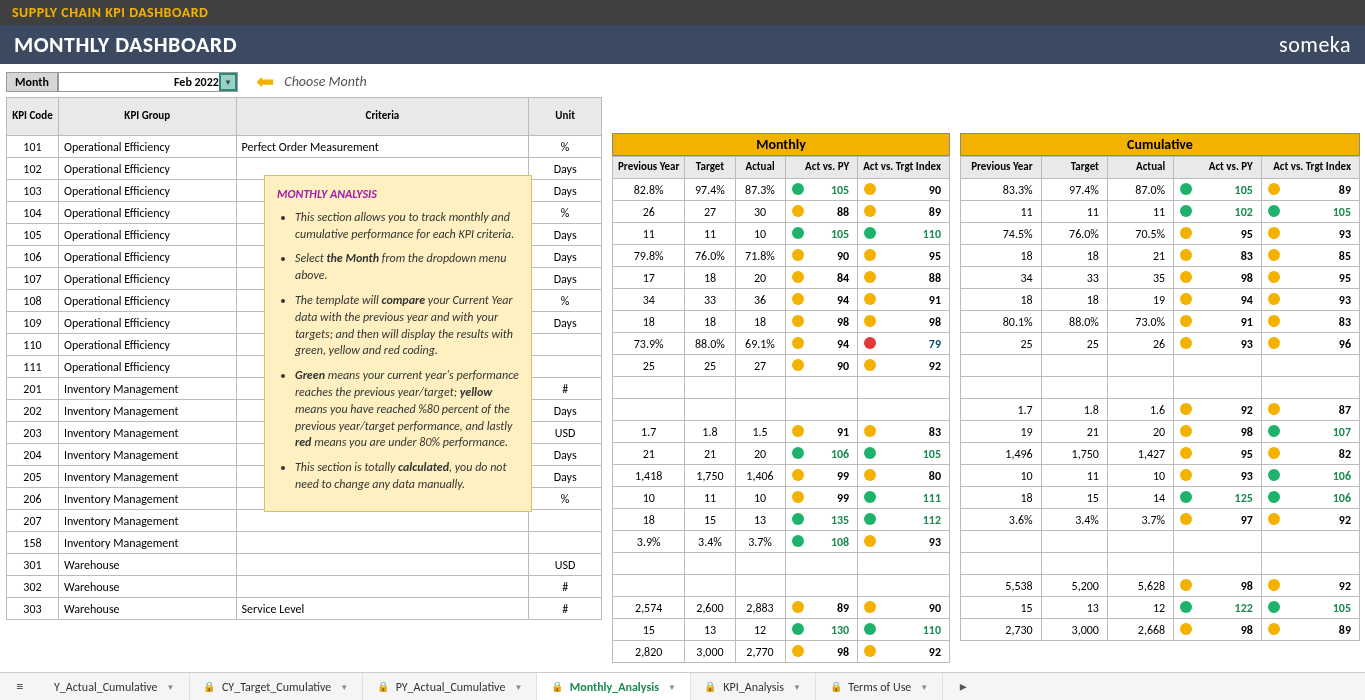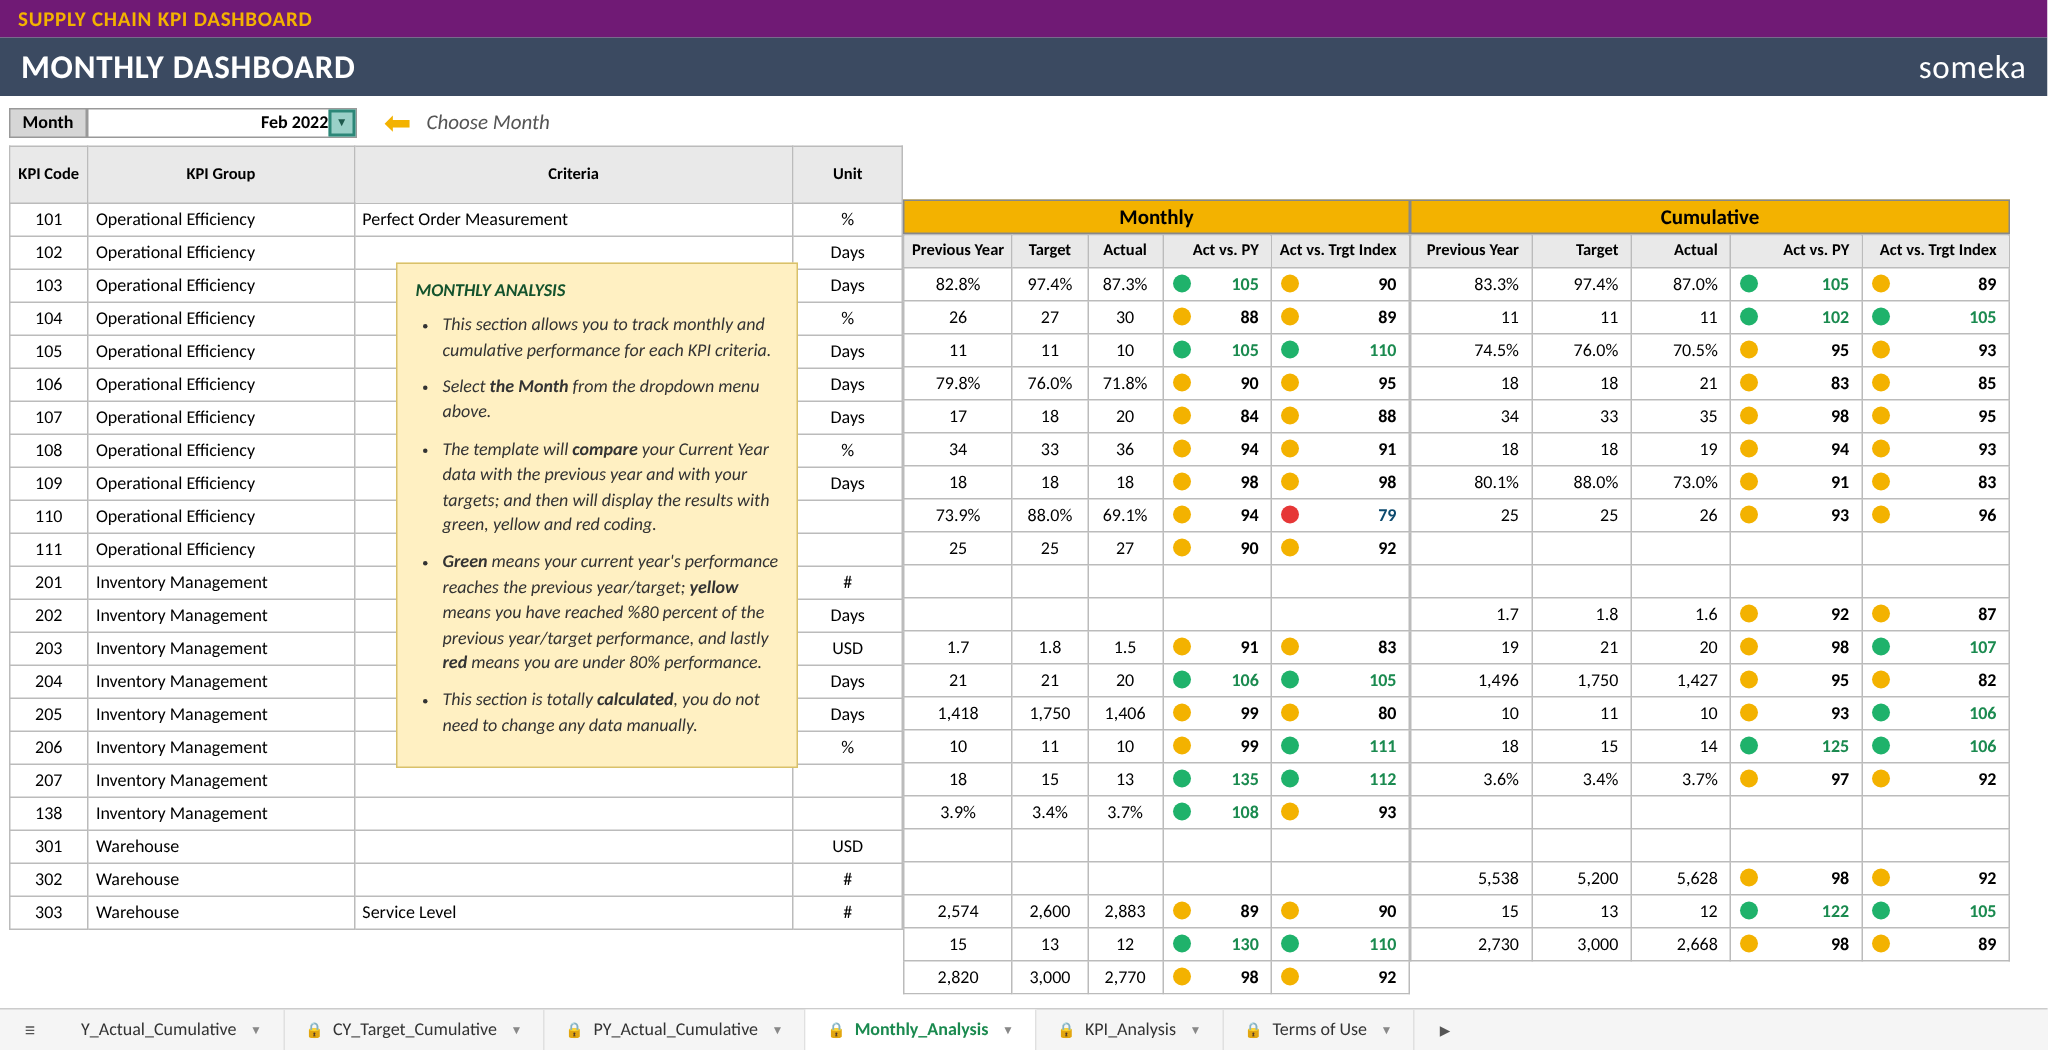--- a/index.html
+++ b/index.html
@@ -1,28 +1,28 @@
 <!DOCTYPE html>
 <html><head>
 <meta charset="utf-8">
 <style>
   * { box-sizing: border-box; margin: 0; padding: 0; }
   body { font-family: Calibri, Arial, sans-serif; font-size: 12px; background: #fff; width: 1365px; overflow: hidden; }
-  .top-title { background: #701a75; color: #f3b200; font-weight: bold; font-size: 14px; padding: 4px 12px; letter-spacing: .5px; }
+  .top-title { background: #404040; color: #f3b200; font-weight: bold; font-size: 14px; padding: 4px 12px; letter-spacing: .5px; }
   .sub-header { background: #3b4a61; display: flex; justify-content: space-between; align-items: center; padding: 6px 14px; }
   .sub-header h1 { color: #fff; font-size: 22px; font-weight: bold; letter-spacing: .5px; }
   .brand { color: #fff; font-size: 22px; font-weight: 300; letter-spacing: .5px; }
   .controls-row { display: flex; align-items: center; gap: 0; padding: 4px 6px 2px 6px; }
   .month-label { background: #d6d6d6; border: 1px solid #999; padding: 2px 8px; font-weight: bold; font-size: 12px; }
   .month-select { border: 1px solid #999; display: flex; align-items: center; width: 180px; background: #fff; }
   .month-select span { flex: 1; text-align: right; font-weight: bold; font-size: 12px; }
   .dd-btn { width: 18px; height: 18px; background: #9ad0c8; border: 2px solid #2c8778; display: flex; align-items: center; justify-content: center; font-size: 8px; color: #1f5a4e; }
   .arrow-l { color: #f3b200; font-size: 22px; margin: 0 10px 0 18px; }
   .choose { font-style: italic; color: #555; font-size: 14px; }
-  .panels { display: flex; padding: 0 6px; align-items: flex-start; }
+  .panels { display: flex; gap: 10px; padding: 0 6px; align-items: flex-start; }
   .panel-left { flex: 0 0 596px; }
   .panel-mid { flex: 0 0 338px; }
   .panel-right { flex: 0 0 400px; }
   .sec-title { background: #f3b200; color: #000; font-weight: bold; text-align: center; font-size: 14px; padding: 2px 0; border: 1px solid #888; margin-top: 36px; }
   table { border-collapse: collapse; width: 100%; font-size: 12px; }
   th, td { border: 1px solid #bbb; padding: 1px 5px; height: 22px; overflow: hidden; white-space: nowrap; }
   th { background: #e9e9e9; font-weight: bold; text-align: center; font-size: 11px; line-height: 1.1; }
   .left-tbl th { height: 38px; }
   .kpi-code { text-align: center; width: 46px; }
   .kpi-group { width: 176px; }
@@ -31,21 +31,21 @@
   .num { text-align: center; width: 56px; }
   .idx-cell { width: 82px; position: relative; text-align: right; padding-right: 8px; font-weight: bold; }
   .dot { display: inline-block; width: 12px; height: 12px; border-radius: 50%; vertical-align: middle; position: absolute; left: 6px; top: 4px; }
   .dot.g { background: #1fb26b; }
   .dot.y { background: #f3b200; }
   .dot.r { background: #e63737; }
   .idx-val.g { color: #1a8a4f; }
   .idx-val.y { color: #000; }
   .idx-val.r { color: #0c4a6e; }
   .tooltip { position: absolute; top: 175px; left: 264px; width: 268px; background: #fff0c2; border: 1px solid #d9c16a; padding: 10px 12px; font-size: 12px; color: #333; font-style: italic; z-index: 20; line-height: 1.4; }
-  .tooltip .hdr { font-weight: bold; margin-bottom: 6px; color: #14532d; }
+  .tooltip .hdr { font-weight: bold; margin-bottom: 6px; color: #a21caf; }
   .tooltip ul { list-style: disc; padding-left: 18px; }
   .tooltip li { margin-bottom: 8px; }
   .tabs { position: fixed; bottom: 0; left: 0; right: 0; background: #f5f5f5; border-top: 1px solid #ccc; display: flex; align-items: center; height: 28px; font-size: 12px; gap: 0; width: 1365px; }
   .tab-ham, .tab-more { width: 40px; text-align: center; font-size: 14px; color: #555; }
   .tab { padding: 0 14px; height: 100%; display: flex; align-items: center; gap: 6px; color: #333; border-right: 1px solid #e0e0e0; cursor: pointer; text-align: center; }
   .tab.active { background: #fff; color: #1a8a4f; font-weight: bold; }
   .tab .lock { font-size: 10px; color: #666; }
   .tab.active .lock { color: #1a8a4f; }
   .tab .dd { font-size: 8px; color: #888; margin-left: 3px; }
   .numr { text-align: right; padding-right: 8px; width: 62px; }
@@ -183,21 +183,21 @@
             <td class="criteria"></td>
             <td class="unit">%</td>
           </tr>
           <tr>
             <td class="kpi-code">207</td>
             <td class="kpi-group">Inventory Management</td>
             <td class="criteria"></td>
             <td class="unit"></td>
           </tr>
           <tr>
-            <td class="kpi-code">138</td>
+            <td class="kpi-code">158</td>
             <td class="kpi-group">Inventory Management</td>
             <td class="criteria"></td>
             <td class="unit"></td>
           </tr>
           <tr>
             <td class="kpi-code">301</td>
             <td class="kpi-group">Warehouse</td>
             <td class="criteria"></td>
             <td class="unit">USD</td>
           </tr>

